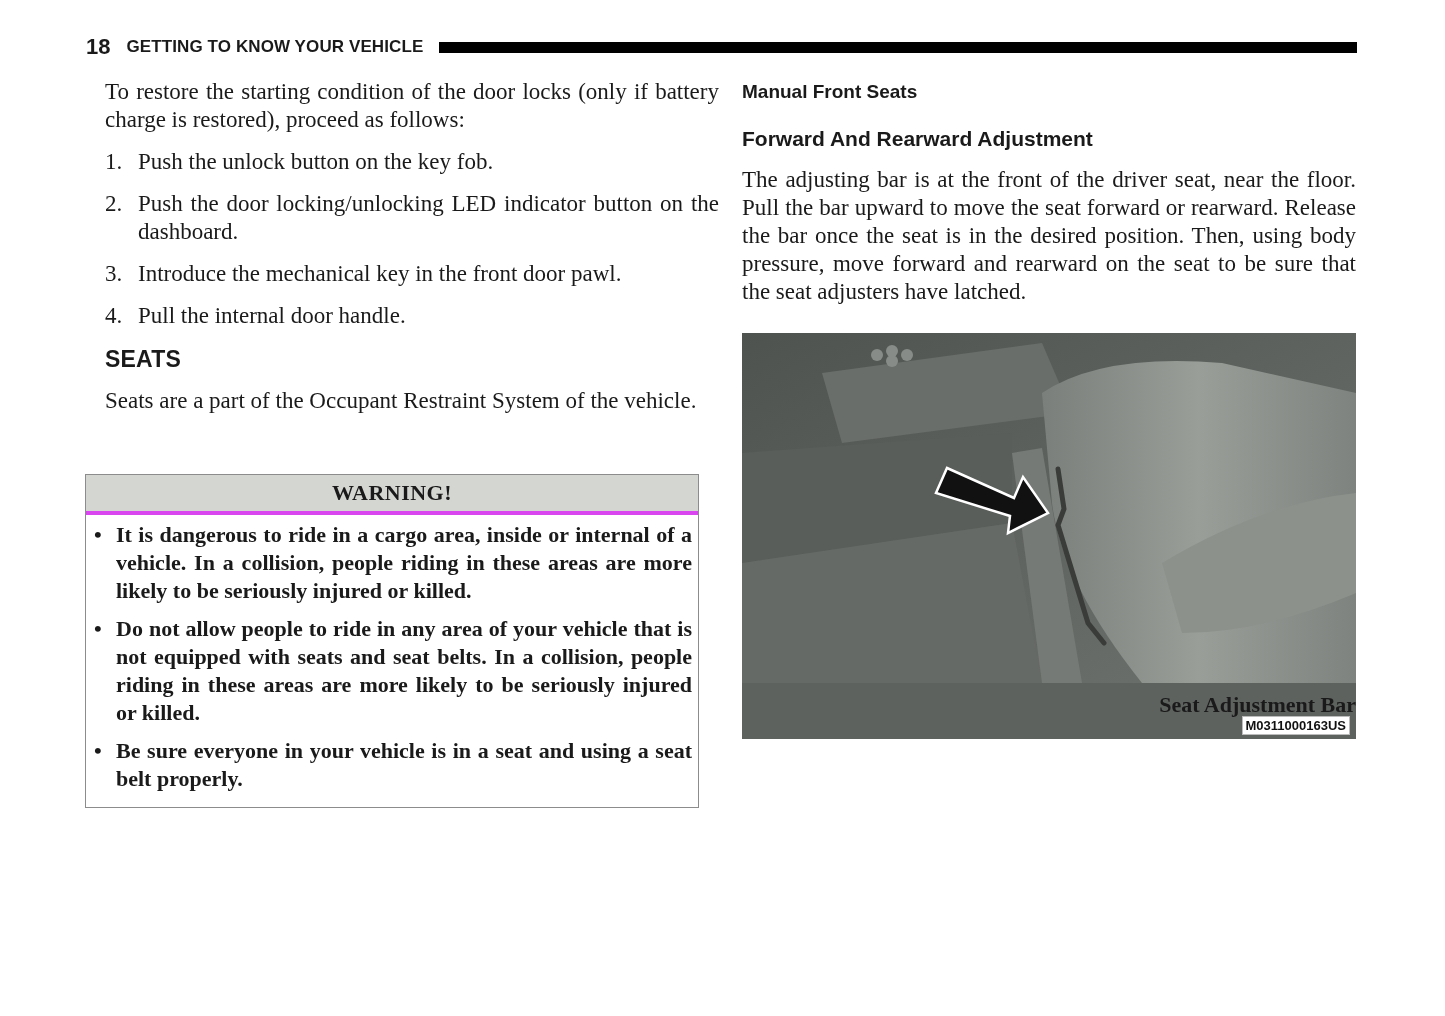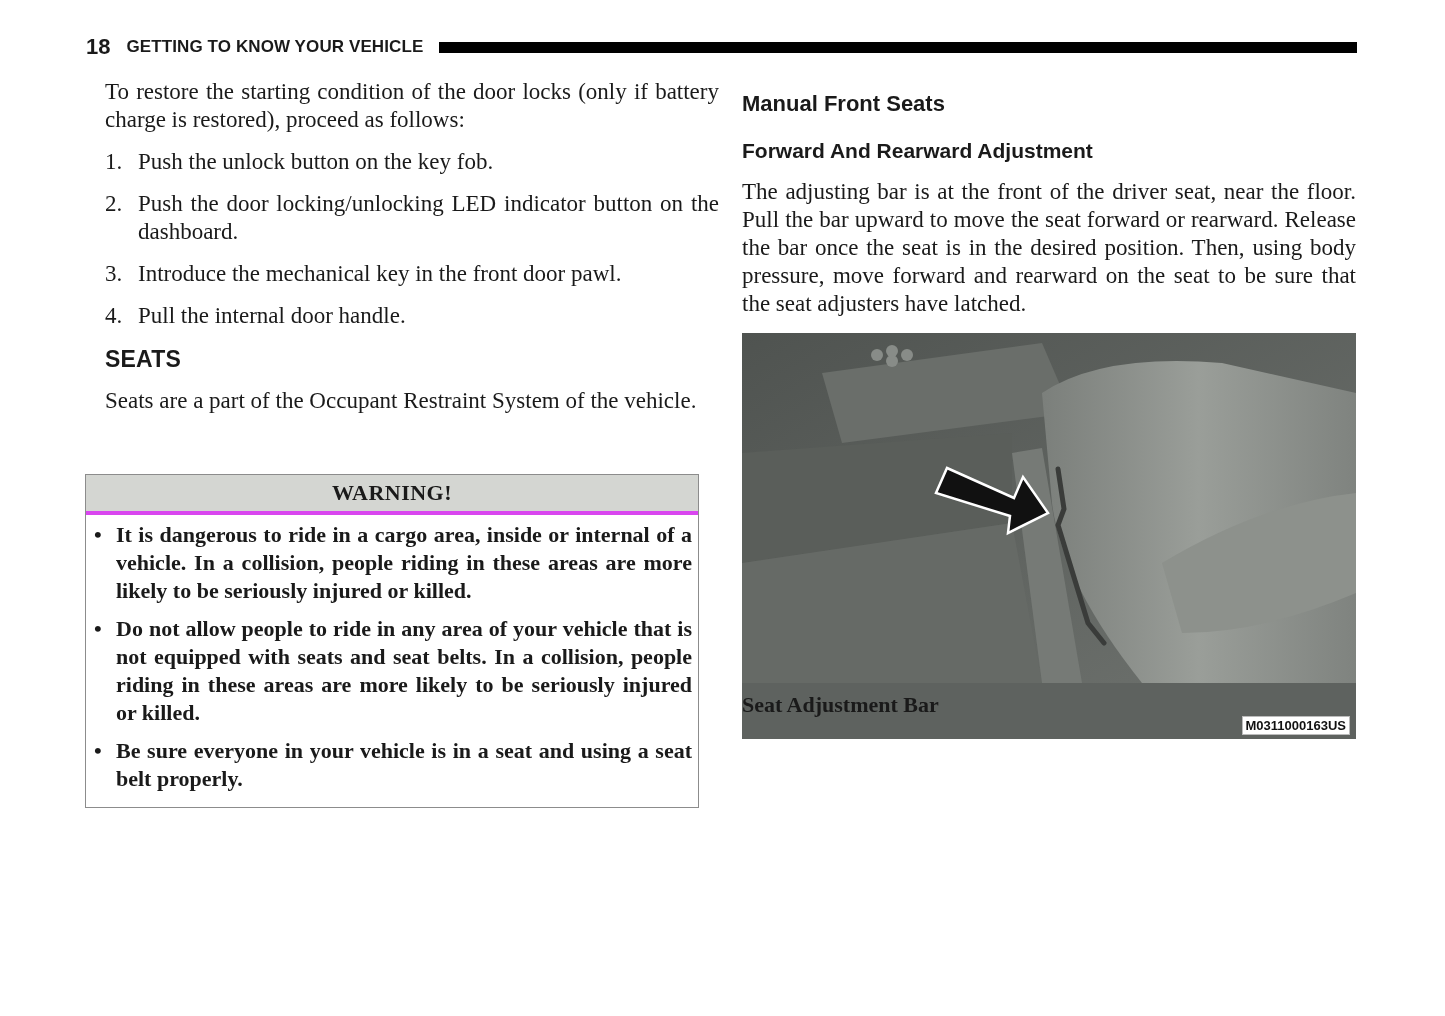--- a/index.html
+++ b/index.html
@@ -10,32 +10,32 @@
   .header .rule { flex: 1; height: 11px; background: #000; margin-left: 16px; margin-top: 1px; }
   .col-left { position: absolute; left: 85px; top: 78px; width: 614px; margin-left: 20px; }
   .col-right { position: absolute; left: 742px; top: 78px; width: 614px; }
   .serif { font-family: "Liberation Serif", serif; font-size: 23px; line-height: 28px; }
   p.body { margin: 0; text-align: justify; }
   .list { margin: 14px 0 0 0; padding: 0; list-style: none; }
   .list li { display: flex; margin-bottom: 14px; }
   .list li .num { width: 33px; flex: none; }
   .list li .txt { flex: 1; text-align: justify; }
   h2.sect { font-family: "Liberation Sans", sans-serif; font-weight: bold; font-size: 23px; margin: 16px 0 14px 0; letter-spacing: 0.2px; }
-  h3.sub1 { font-family: "Liberation Sans", sans-serif; font-weight: bold; font-size: 22px; margin: 12px 0 20px 0; line-height: 28px; }
+  h3.sub1 { font-family: "Liberation Sans", sans-serif; font-weight: bold; font-size: 19px; margin: 0 0 20px 0; line-height: 28px; }
   h3.sub2 { font-family: "Liberation Sans", sans-serif; font-weight: bold; font-size: 21px; margin: 0 0 14px 0; line-height: 26px; }
   .warning { position: absolute; left: 85px; top: 474px; width: 612px; border: 1px solid #8c8c8c; }
   .warning .whead { background: #d4d6d2; border-bottom: 4px solid #d946ef; text-align: center; font-family: "Liberation Serif", serif; font-weight: bold; font-size: 22px; height: 36px; line-height: 36px; letter-spacing: 0.5px; }
   .warning ul { margin: 0; padding: 6px 6px 4px 8px; list-style: none; }
   .warning li { display: flex; font-family: "Liberation Serif", serif; font-weight: bold; font-size: 22px; line-height: 28px; margin-bottom: 10px; }
   .warning li .bullet { width: 22px; flex: none; }
   .warning li .wtxt { flex: 1; text-align: justify; }
   .figure { position: absolute; left: 742px; top: 333px; width: 614px; height: 406px; overflow: hidden; background: #5e625f; }
   .figure svg { display: block; }
   .fig-id { position: absolute; right: 6px; bottom: 4px; background: #fff; font-family: "Liberation Sans", sans-serif; font-weight: bold; font-size: 13px; padding: 1px 3px; color: #111; border: 1px solid #bbb; }
-  .caption { position: absolute; left: 742px; top: 692px; width: 614px; text-align: left; font-family: "Liberation Serif", serif; font-weight: bold; font-size: 22px; }
+  .caption { position: absolute; left: 742px; top: 692px; width: 614px; text-align: right; font-family: "Liberation Serif", serif; font-weight: bold; font-size: 22px; }
 </style>
 </head>
 <body>
 
 <div class="header">
   <span class="pgnum">18</span>
   <span class="htitle">GETTING TO KNOW YOUR VEHICLE</span>
   <span class="rule"></span>
 </div>
 

